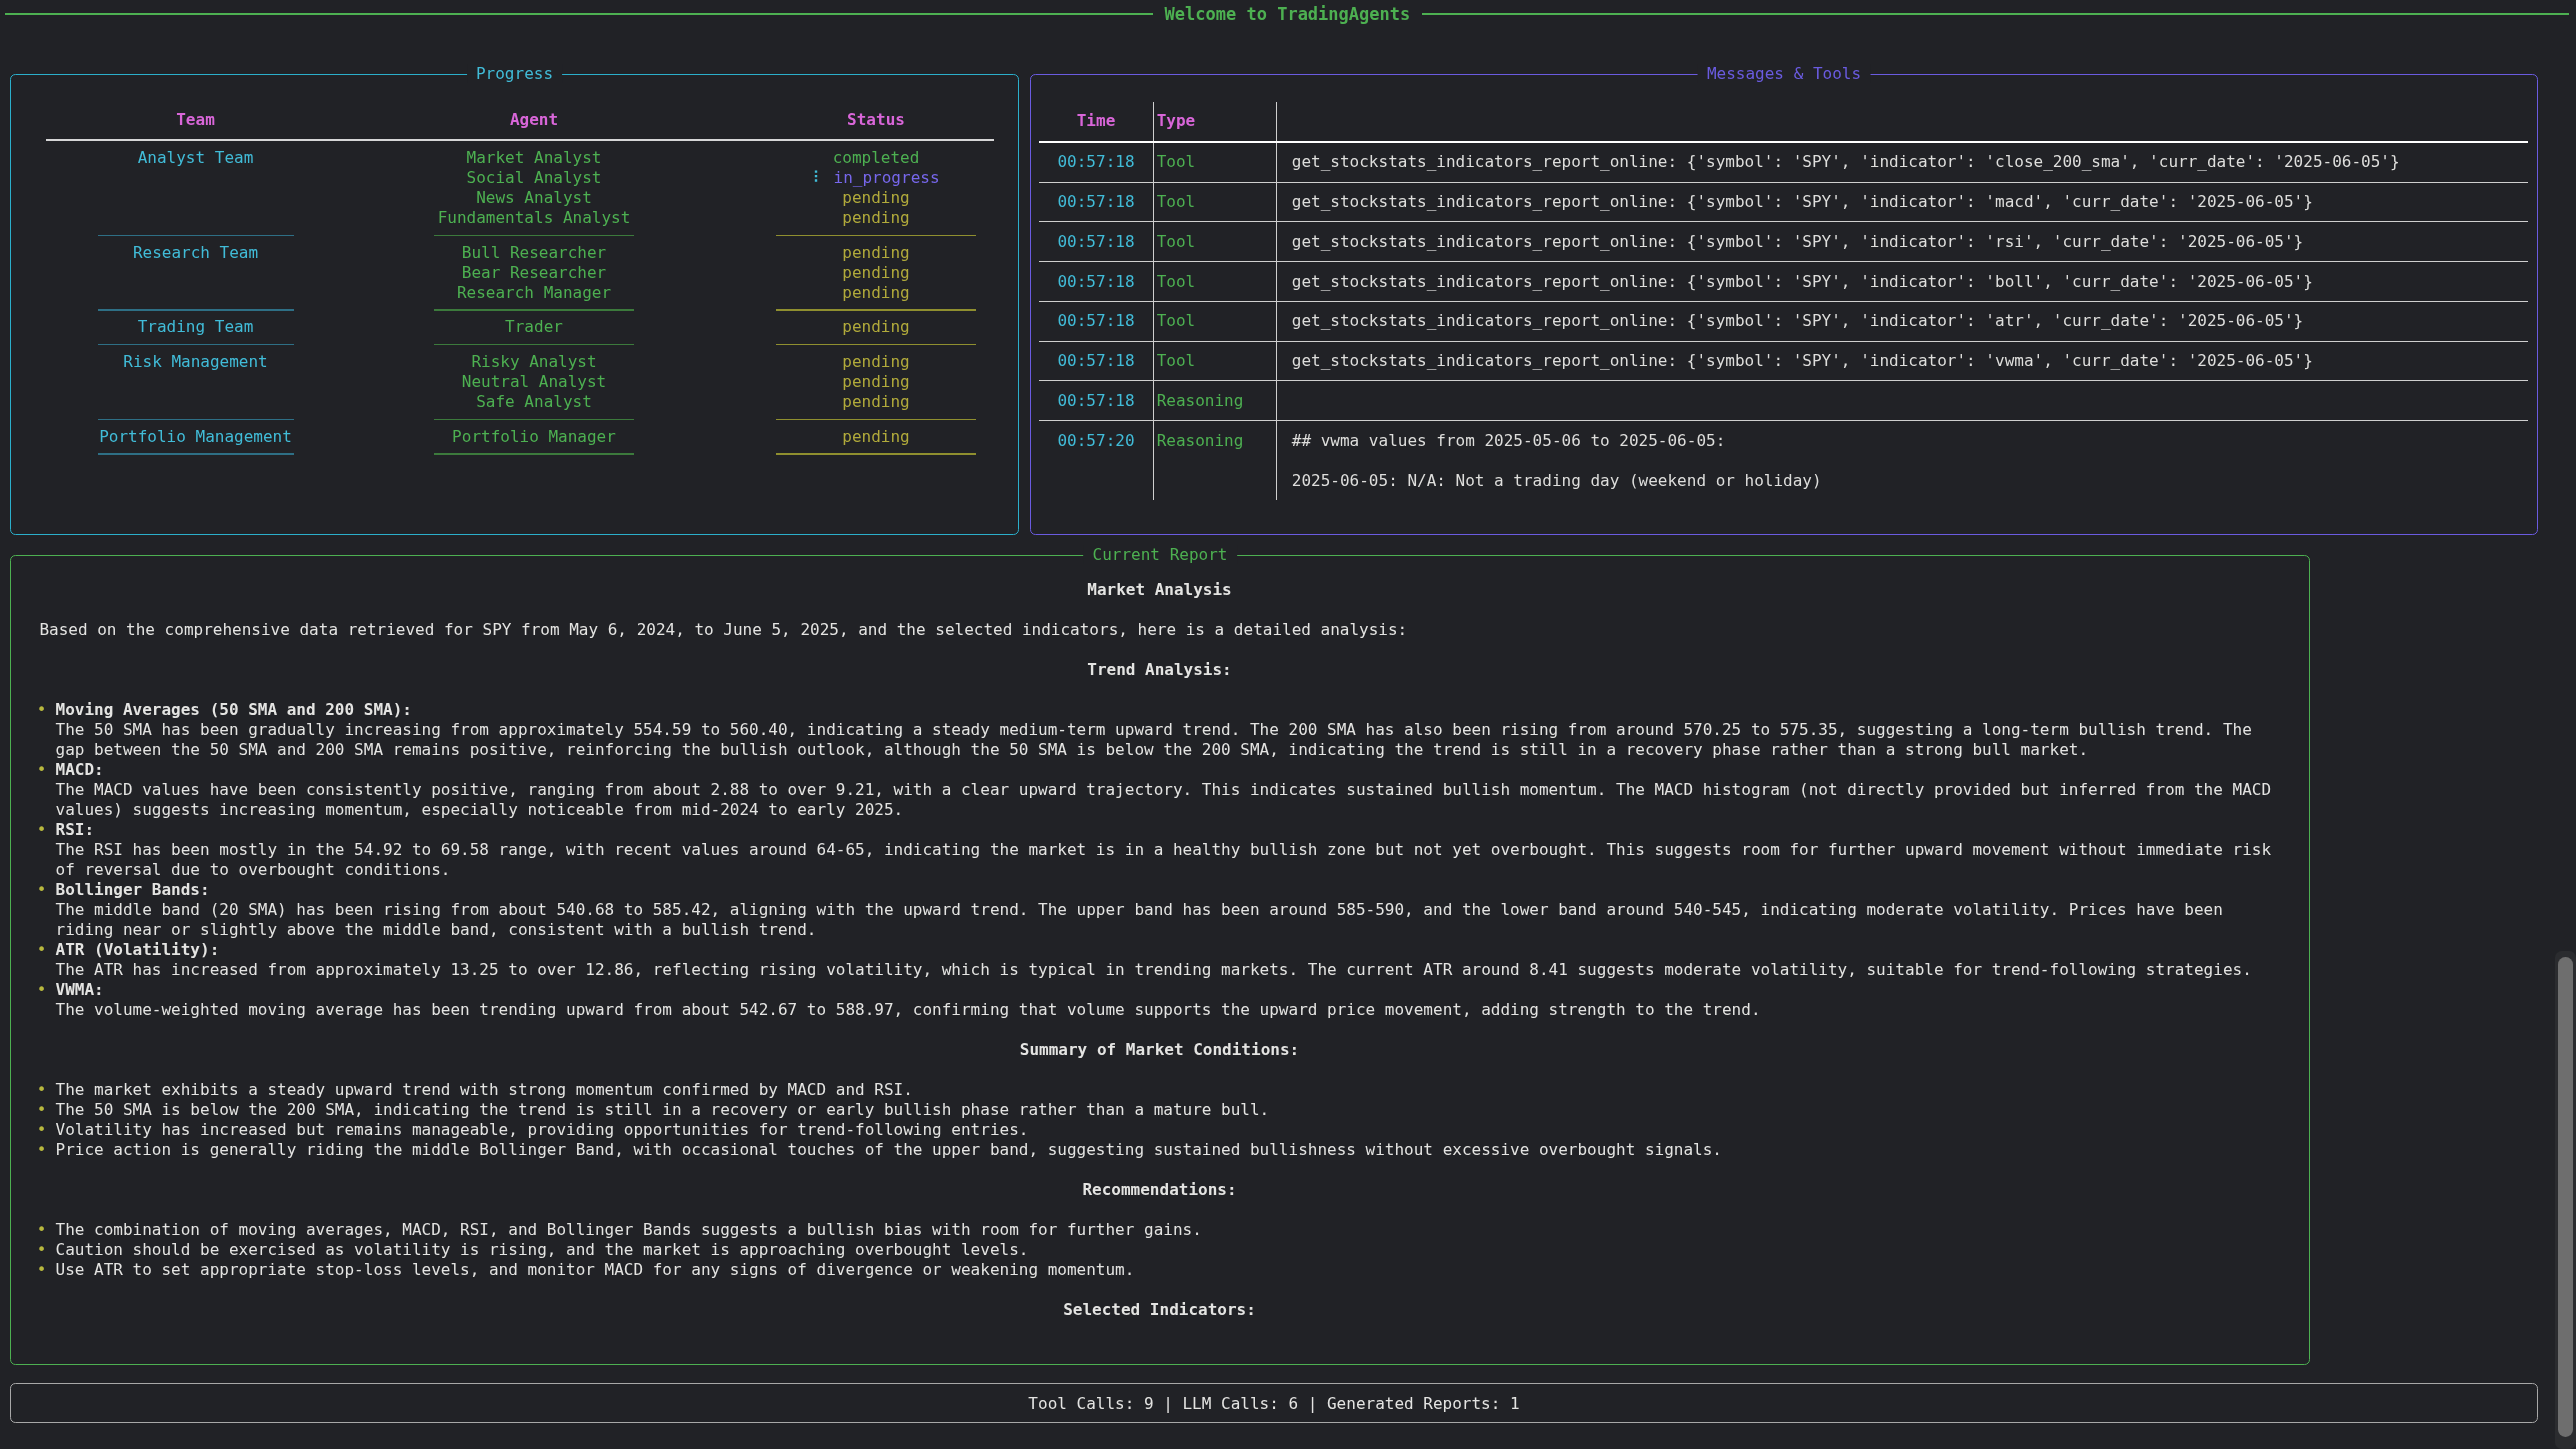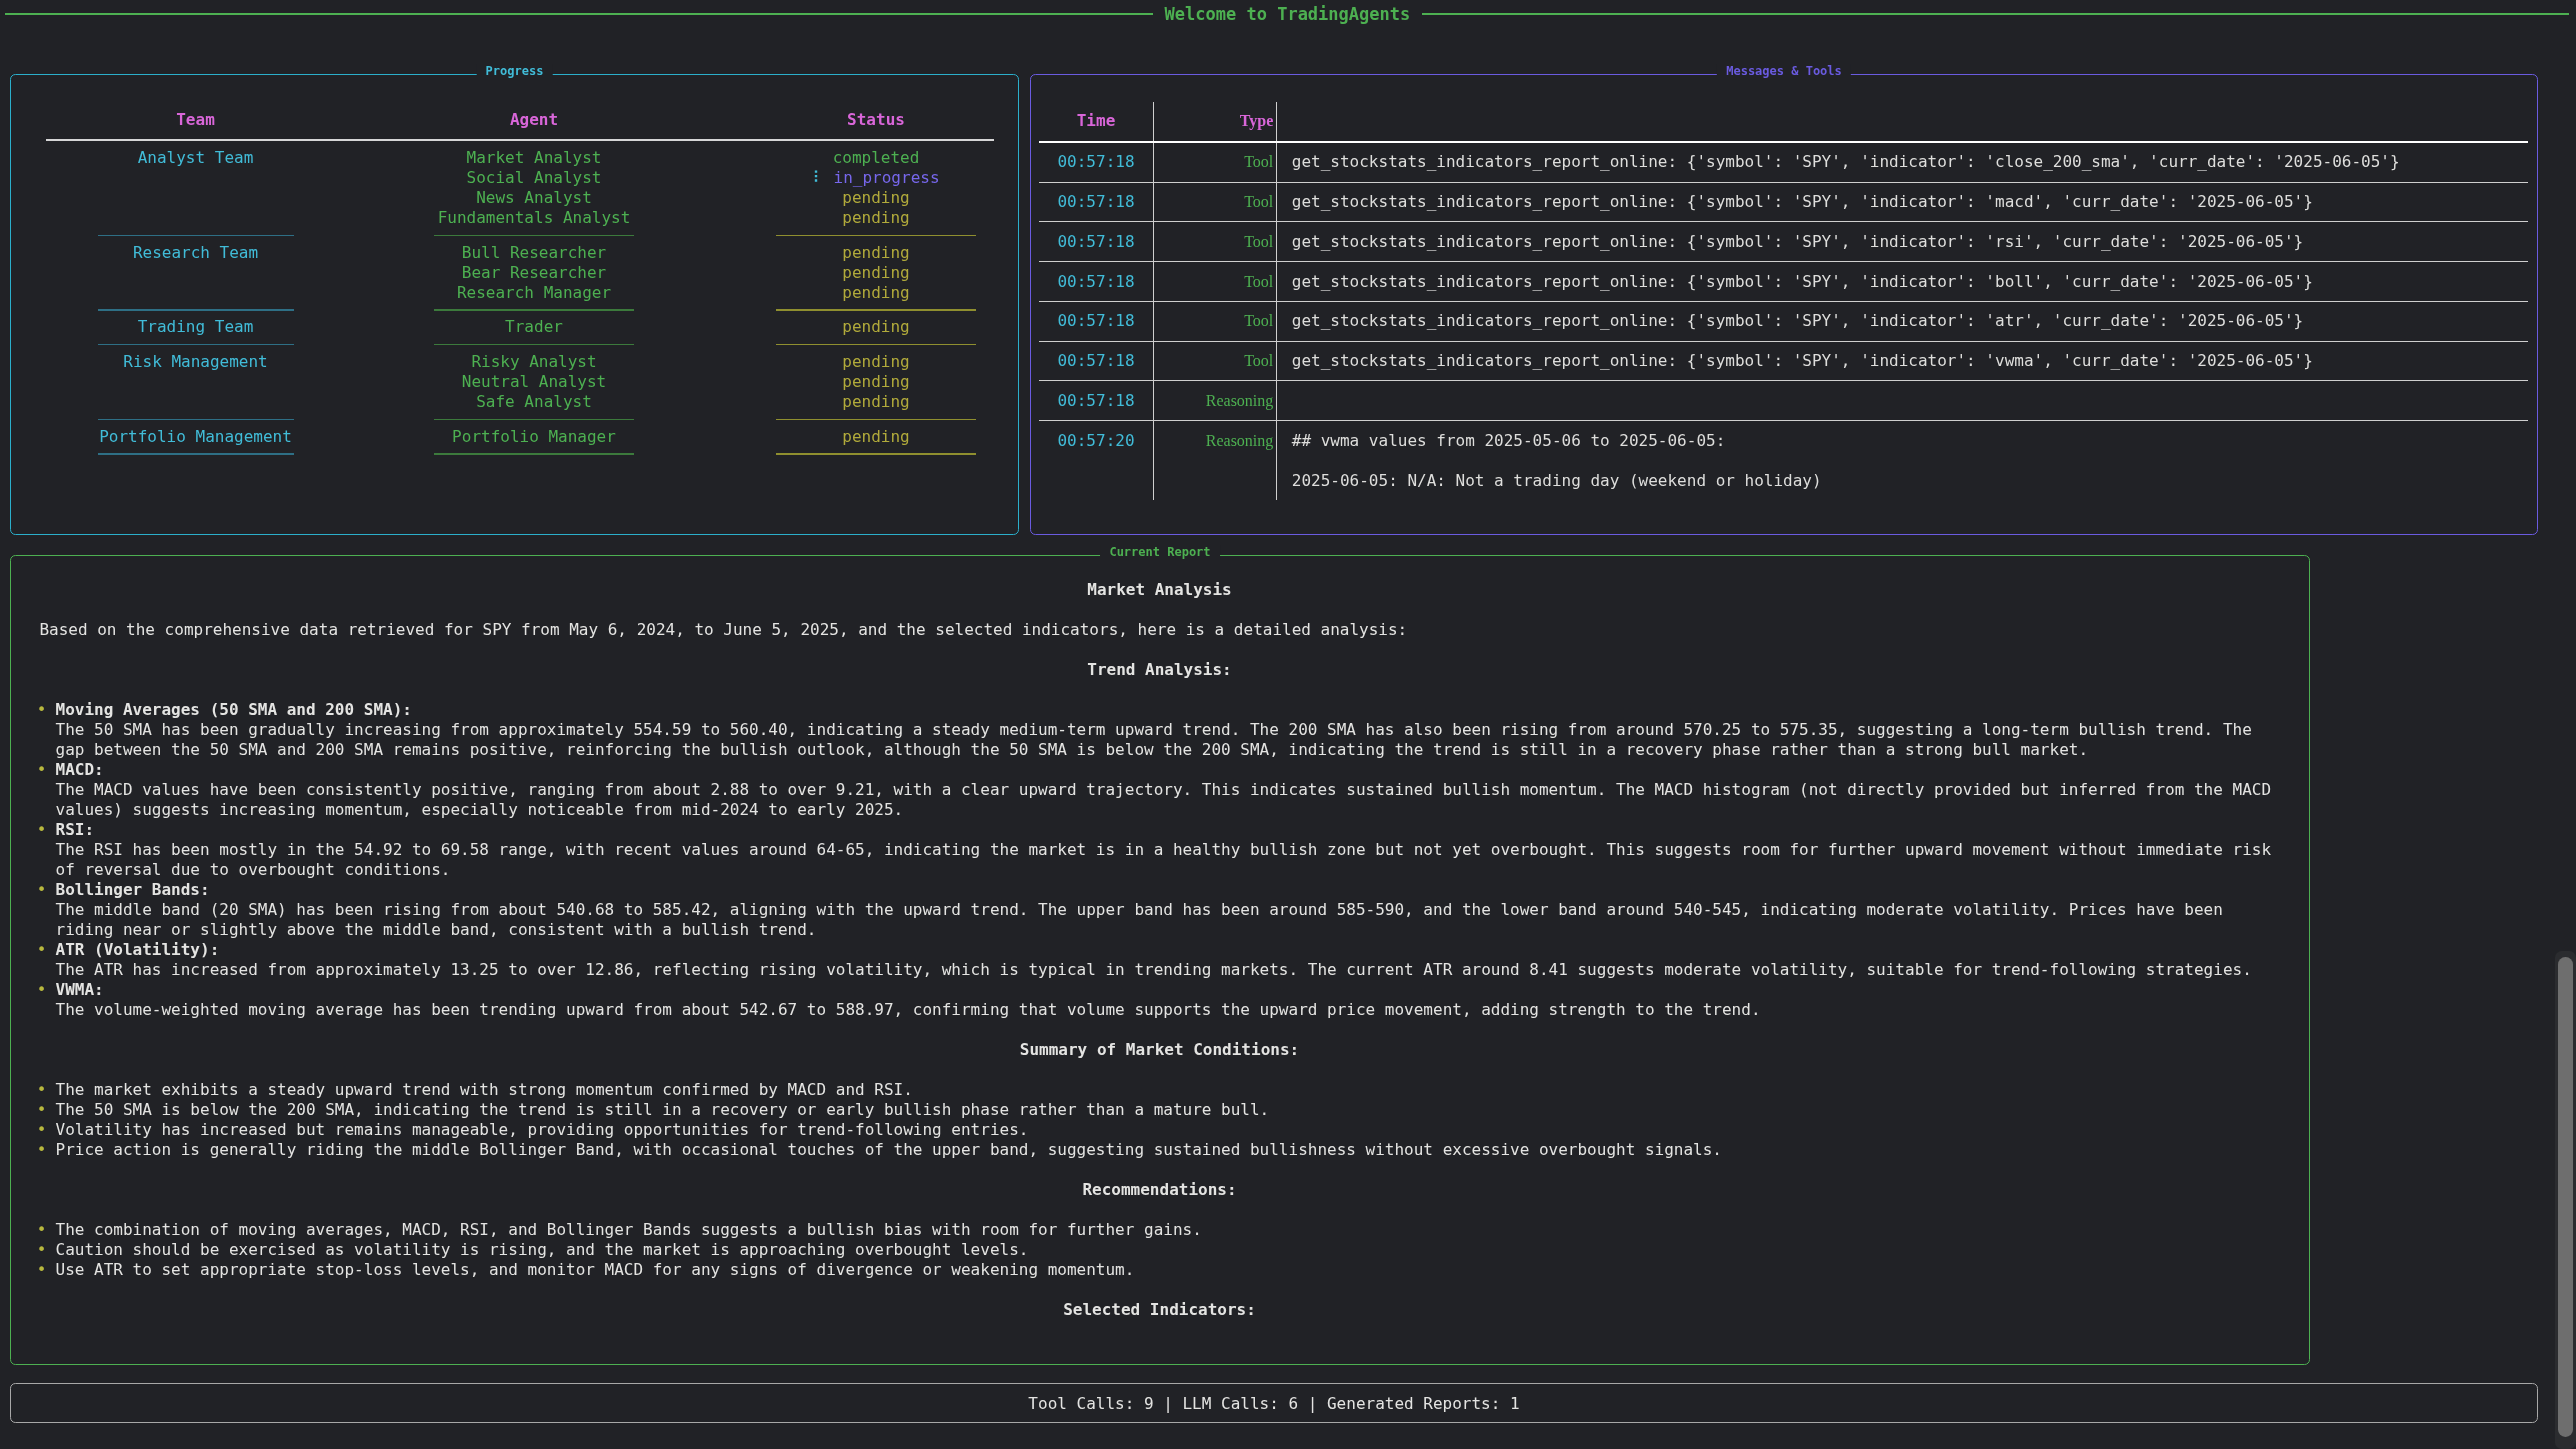--- a/index.html
+++ b/index.html
@@ -19,21 +19,21 @@
   body{position:relative;font-family:"DejaVu Sans Mono","Liberation Mono",monospace;font-size:16px;color:var(--fg);}
 
   
   .welcome{position:absolute;left:5.4px;top:4px;width:2564px;height:20px;display:flex;align-items:center;}
   .welcome .rule{flex:1;height:2px;background:var(--green);}
   .welcome .rule-title{color:var(--green);font-weight:bold;font-size:17px;padding:0 12px;white-space:nowrap;}
 
   
   .panel{position:absolute;border:1.3px solid;border-radius:5.4px;background:var(--bg);}
   .panel-title{position:absolute;top:-11.4px;left:50%;transform:translateX(-50%);background:var(--bg);
-    padding:0 9.4px;font-weight:bold;font-size:12px;white-space:nowrap;}
+    padding:0 9.4px;font-weight:normal;font-size:16px;white-space:nowrap;}
 
   
   #progress-panel{left:10px;top:74px;width:1009px;height:461px;border-color:#2bafcb;}
   #progress-panel .panel-title{color:var(--cyan);}
   .p-grid{display:grid;grid-template-columns:315px 322px 322px;padding-left:27px;gap:20px;}
   .p-head{padding-top:35px;}
   .p-head .p-cell{color:var(--magenta);font-weight:bold;text-align:center;line-height:20px;}
   .p-underline{height:2px;background:#d6d6d6;margin:9.4px 24px 6.7px 35px;}
   .p-row .p-cell{text-align:center;line-height:20px;}
   .team-cell{color:var(--cyan);}
@@ -51,21 +51,21 @@
   
   #messages-panel{left:1030px;top:74px;width:1508px;height:461px;border-color:var(--purple);}
   #messages-panel .panel-title{color:var(--purple);}
   .m-table{margin-top:27px;padding-left:8px;padding-right:9.4px;}
   .m-row{display:grid;grid-template-columns:114px 124px 1fr;}
   .m-head{border-bottom:2px solid #ffffff;}
   .m-head .m-cell{color:var(--magenta);font-weight:bold;}
   .m-body .m-row + .m-row{border-top:1.3px solid var(--line);}
   .m-cell{line-height:20px;padding:9.4px 2.7px;}
   .m-time{text-align:center;color:var(--cyan);}
-  .m-type{text-align:right;color:var(--green);border-left:1.3px solid var(--line);border-right:1.3px solid var(--line);font-family:Liberation Serif, serif;}
+  .m-type{text-align:left;color:var(--green);border-left:1.3px solid var(--line);border-right:1.3px solid var(--line);}
   .m-content{padding-left:14.8px;color:#dededc;white-space:pre-wrap;word-break:break-word;}
   .m-head .m-time,.m-head .m-type{color:var(--magenta);}
   .m-head .m-content{color:var(--magenta);}
 
   
   #report-panel{left:10px;top:555px;width:2300px;height:810px;border-color:var(--green);}
   #report-panel .panel-title{color:var(--green);}
   .report-body{padding:24px 20px 0 19px;line-height:20px;}
   .r-heading{text-align:center;font-weight:bold;margin:20px 0;}
   .r-heading:first-child{margin-top:0;}

